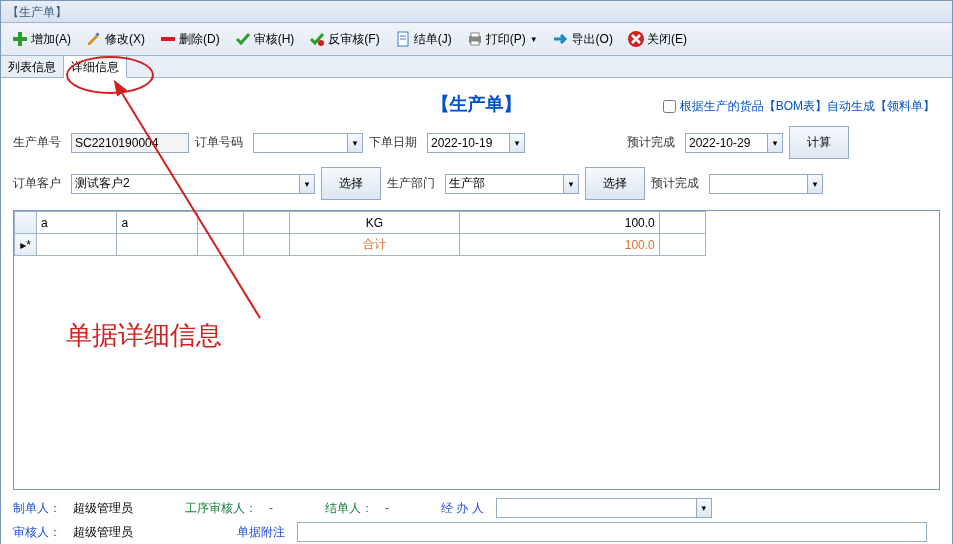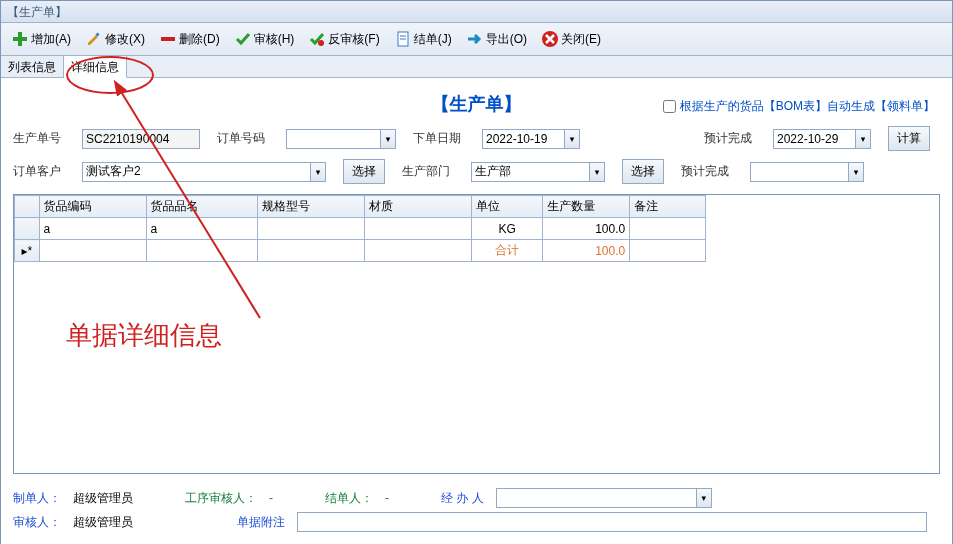--- a/index.html
+++ b/index.html
@@ -9,28 +9,28 @@
 .toolbar { background: linear-gradient(#f0f4fa, #e2eaf4); height: 32px; border-bottom: 1px solid #a0b4ce; display: flex; align-items: center; padding: 16px 4px; gap: 2px; }
 .tbtn { display: flex; align-items: center; gap: 2px; padding: 3px 5px; cursor: pointer; border: 1px solid transparent; border-radius: 2px; }
 .ticon { width: 18px; height: 18px; display: inline-flex; align-items: center; justify-content: center; }
 .tabs { background: #e8eef6; height: 22px; border-bottom: 1px solid #a0b4ce; display: flex; }
 .tab { padding: 3px 7px; border-right: 1px solid #a0b4ce; background: #e8eef6; cursor: pointer; }
 .tab.active { background: #fff; border-bottom: 1px solid #fff; margin-bottom: -1px; }
 .content { padding: 8px 12px; background: #fff; height: calc(100% - 76px); display: flex; flex-direction: column; }
 .doc-title { text-align: center; color: #0050c8; font-size: 18px; font-weight: bold; margin: 6px 0; }
 .auto-gen { position: absolute; right: 18px; top: 98px; display: flex; align-items: center; gap: 4px; color: #0050c8; }
 .auto-gen input[type=checkbox]{ accent-color:#0050c8; }
-.form-row { display: flex; align-items: center; gap: 17px; margin: 4px 0; }
+.form-row { display: flex; align-items: center; gap: 6px; margin: 4px 0; }
 .lbl { width: 52px; text-align: left; color: #333; }
 .inp { height: 20px; border: 1px solid #94aac4; background: #fff; padding: 1px 3px; }
 .inp.ro { background: #f4f4f4; }
 .combo { display: inline-flex; }
 .combo .inp { border-right: none; }
 .combo-btn { width: 16px; height: 20px; border: 1px solid #94aac4; background: linear-gradient(#f6f9fd,#dde6f2); font-size: 9px; display: flex; align-items: center; justify-content: center; cursor: pointer; }
-.btn { height: 25px; border: 1px solid #94aac4; background: linear-gradient(#f6f9fd,#dde6f2); padding: 0 8px; cursor: pointer; }
+.btn { height: 33px; border: 1px solid #94aac4; background: linear-gradient(#f6f9fd,#dde6f2); padding: 0 17px; cursor: pointer; }
 .dateinp { width: 82px; }
 .grid-wrap { border: 1px solid #7a96b8; margin-top: 6px; flex: 0 0 auto; min-height: 280px; overflow: auto; background:#fff;}
 table.grid { border-collapse: collapse; width: 692px; }
 .grid th, .grid td { border: 1px solid #a0b4ce; padding: 2px 4px; height: 22px; font-size: 12px; background: #fff; }
 .grid th { background: linear-gradient(#f4f7fb,#e4ecf6); font-weight: normal; text-align: left; }
 .grid .rowhdr { width: 22px; background: linear-gradient(#f4f7fb,#e4ecf6); text-align: center; }
 .grid .num { text-align: right; }
 .grid .sum-label { color: #e07030; text-align: center; }
 .grid .sum-val { color: #e07030; text-align: right; }
 .footer { margin-top: auto; padding-top: 4px; }
@@ -100,20 +100,31 @@
             <rect x="4" y="2" width="10" height="14" fill="#fff" stroke="#3a7ad0"></rect>
             <line x1="6" y1="6" x2="12" y2="6" stroke="#3a7ad0"></line>
             <line x1="6" y1="9" x2="12" y2="9" stroke="#3a7ad0"></line>
           </svg>
         </span>
         <span>结单(J)</span>
       </div>
       <div class="tbtn">
         <span class="ticon">
           <svg width="18" height="18" viewBox="0 0 18 18">
+            <rect x="3" y="6" width="12" height="7" fill="#888"></rect>
+            <rect x="5" y="3" width="8" height="4" fill="#fff" stroke="#888"></rect>
+            <rect x="5" y="11" width="8" height="4" fill="#fff" stroke="#888"></rect>
+          </svg>
+        </span>
+        <span>打印(P)</span>
+        <span style="font-size:8px;margin-left:2px">▼</span>
+      </div>
+      <div class="tbtn">
+        <span class="ticon">
+          <svg width="18" height="18" viewBox="0 0 18 18">
             <path d="M2 9 L12 9 M9 5 L13 9 L9 13" stroke="#1a8ac0" stroke-width="3" fill="none"></path>
           </svg>
         </span>
         <span>导出(O)</span>
       </div>
       <div class="tbtn">
         <span class="ticon">
           <svg width="18" height="18" viewBox="0 0 18 18">
             <circle cx="9" cy="9" r="8" fill="#d02020"></circle>
             <path d="M5 5 L13 13 M13 5 L5 13" stroke="#fff" stroke-width="2.5"></path>
@@ -173,30 +184,20 @@
       <span class="lbl">预计完成</span>
       <span class="combo">
           <input class="inp" style="width: 98px;" value="">
           <span class="combo-btn">▾</span>
         </span>
     </div>
 
     <div class="grid-wrap">
       <table class="grid" id="grid">
           <tbody>
-            <tr>
-              <th class="rowhdr"></th>
-              <th style="width:96px">货品编码</th>
-              <th style="width:100px">货品品名</th>
-              <th style="width:96px">规格型号</th>
-              <th style="width:96px">材质</th>
-              <th style="width:64px">单位</th>
-              <th style="width:78px">生产数量</th>
-              <th style="width:68px">备注</th>
-            </tr>
             <tr>
               <td class="rowhdr"></td>
               <td>a</td>
               <td>a</td>
               <td></td>
               <td></td>
               <td style="text-align:center">KG</td>
               <td class="num">100.0</td>
               <td></td>
             </tr>

